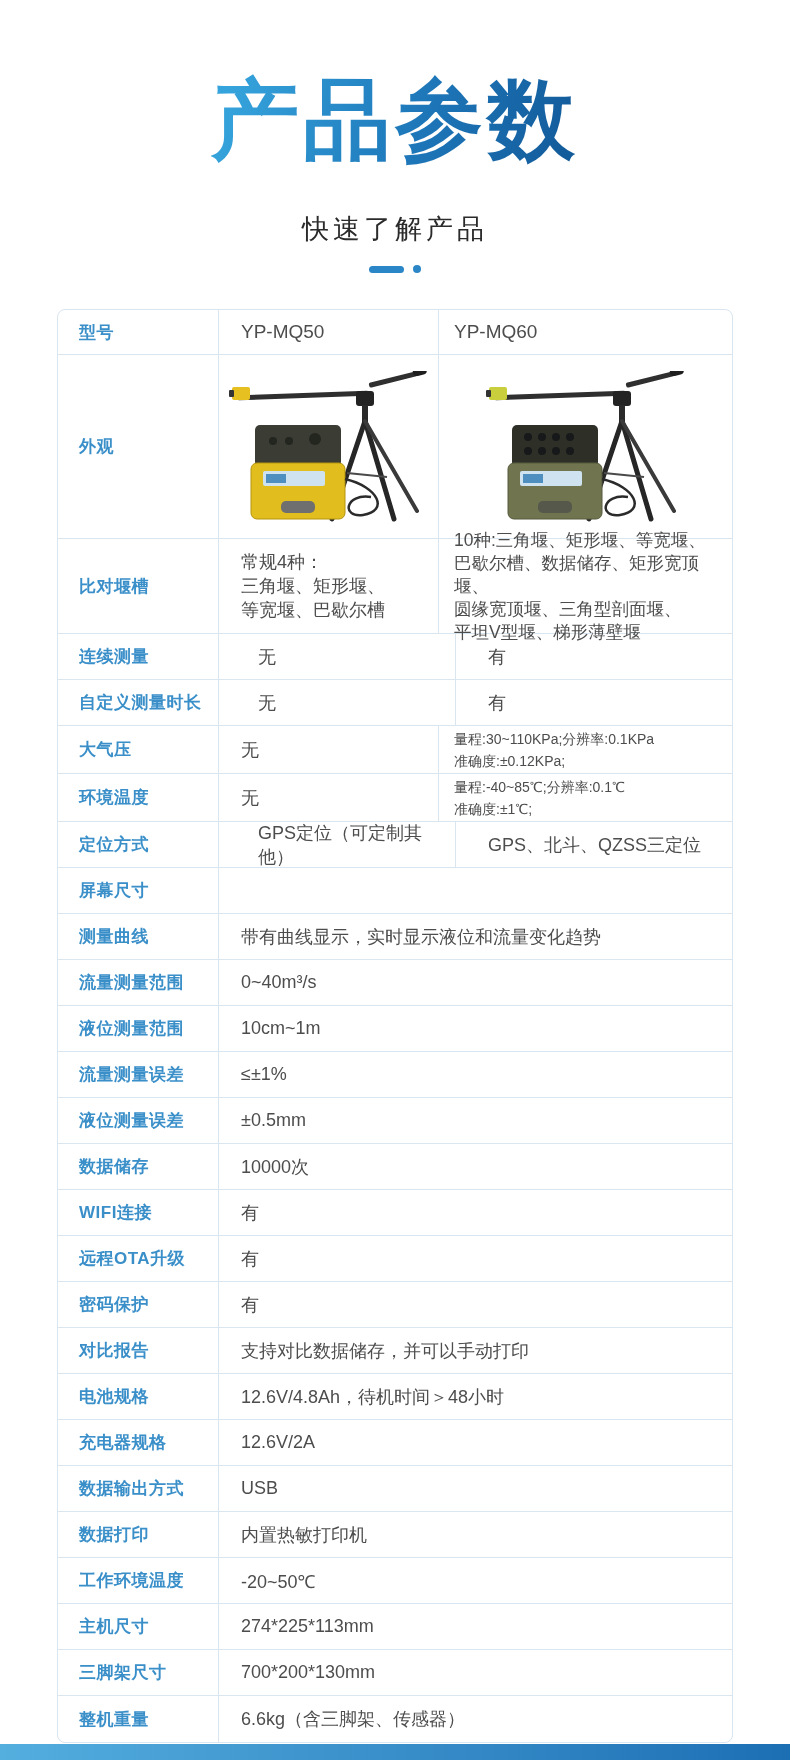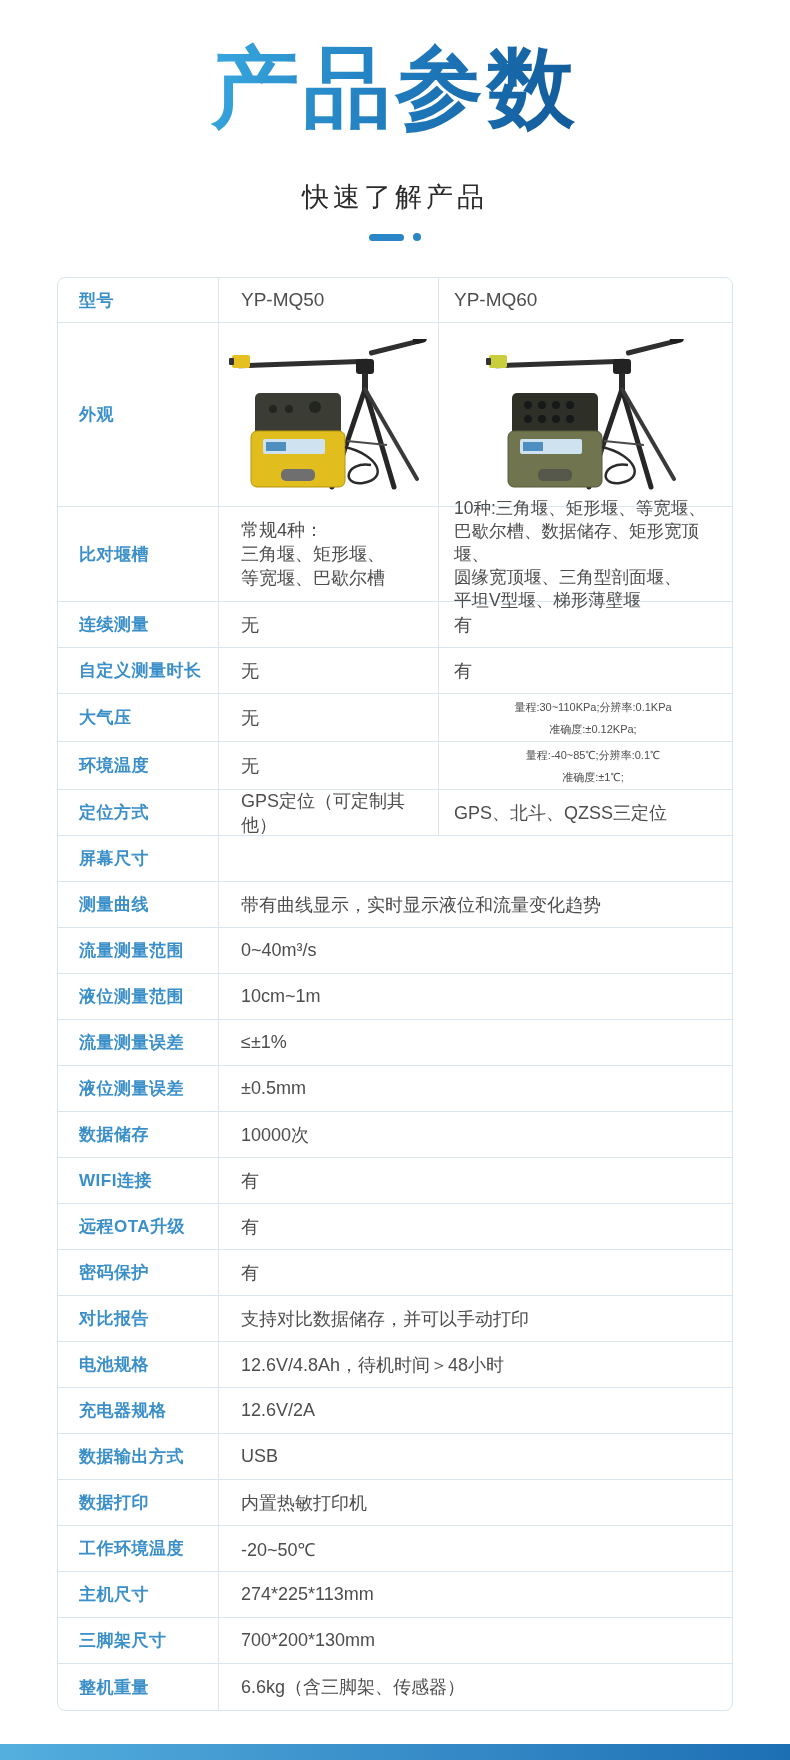--- a/index.html
+++ b/index.html
@@ -1,21 +1,21 @@
 <!DOCTYPE html>
 <html><head>
 <meta charset="utf-8">
 <style>
   html,body{margin:0;padding:0;}
   body{
     width:790px;height:1760px;position:relative;background:#ffffff;
     font-family:"Liberation Sans",sans-serif;overflow:hidden;
   }
   
-  .header{text-align:center;padding-top:40px;}
+  .header{text-align:center;padding-top:72px;}
   .page-title{
     display:inline-block;
     font-family:"DejaVu Serif",serif;
     font-weight:800;font-size:88px;line-height:1.08;letter-spacing:4px;
     background:linear-gradient(105deg,#36a4dc 5%,#1e78ba 55%,#135c9c 95%);
     -webkit-background-clip:text;background-clip:text;color:transparent;
   }
   .page-subtitle{
     margin-top:44px;font-size:27px;color:#2b2b2b;letter-spacing:4px;font-weight:500;
   }
@@ -49,23 +49,23 @@
     color:#4d4d4d;font-size:18px;
   }
   .r-model{height:45px;}
   .r-model .v2,.r-model .v3{font-size:19px;}
   .r-appearance{height:184px;}
   .r-appearance .v2,.r-appearance .v3{padding-left:0;align-items:center;}
   .r-weir{height:95px;}
   .r-weir .v2 div{line-height:24px;}
   .r-weir .v3{font-size:17.5px;}
   .r-weir .v3 div{line-height:23px;}
-  .r-std{height:46px;}
+  .r-std{height:46px;gap:17px;}
   .r-tall{height:48px;}
-  .r-tall .v3{font-size:11px;align-items:center;}
+  .r-tall .v3{font-size:14px;}
   .r-tall .v3 div{line-height:22px;white-space:nowrap;}
   .r-full{height:46px;}
   .photo{display:flex;align-items:center;justify-content:center;width:100%;height:100%;}
 
   
   .footer-bar{
     position:absolute;left:0;bottom:0;width:790px;height:16px;
     background:linear-gradient(90deg,#54aede,#1d6fb4);
   }
 </style>

